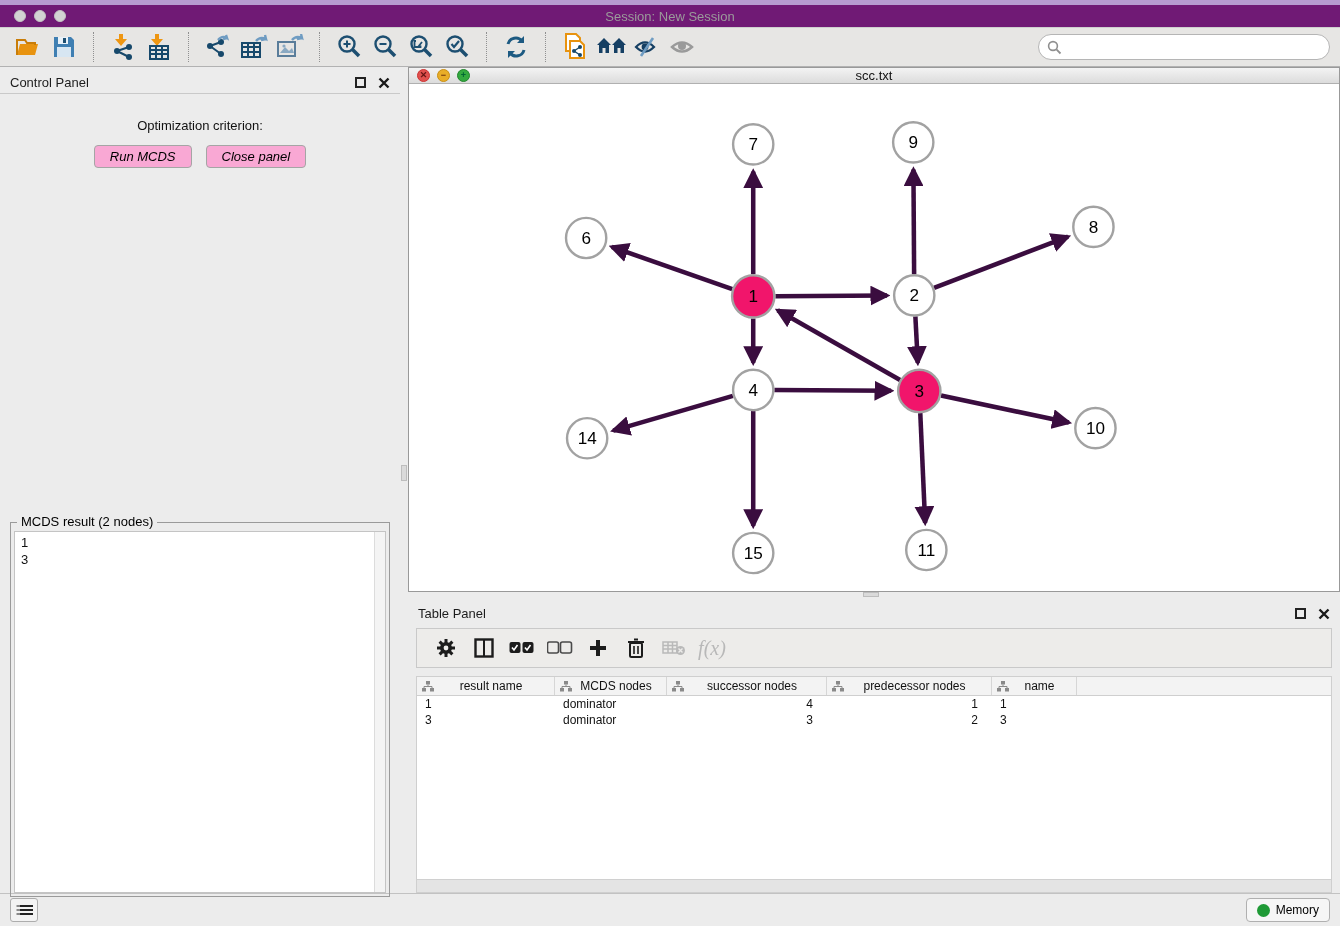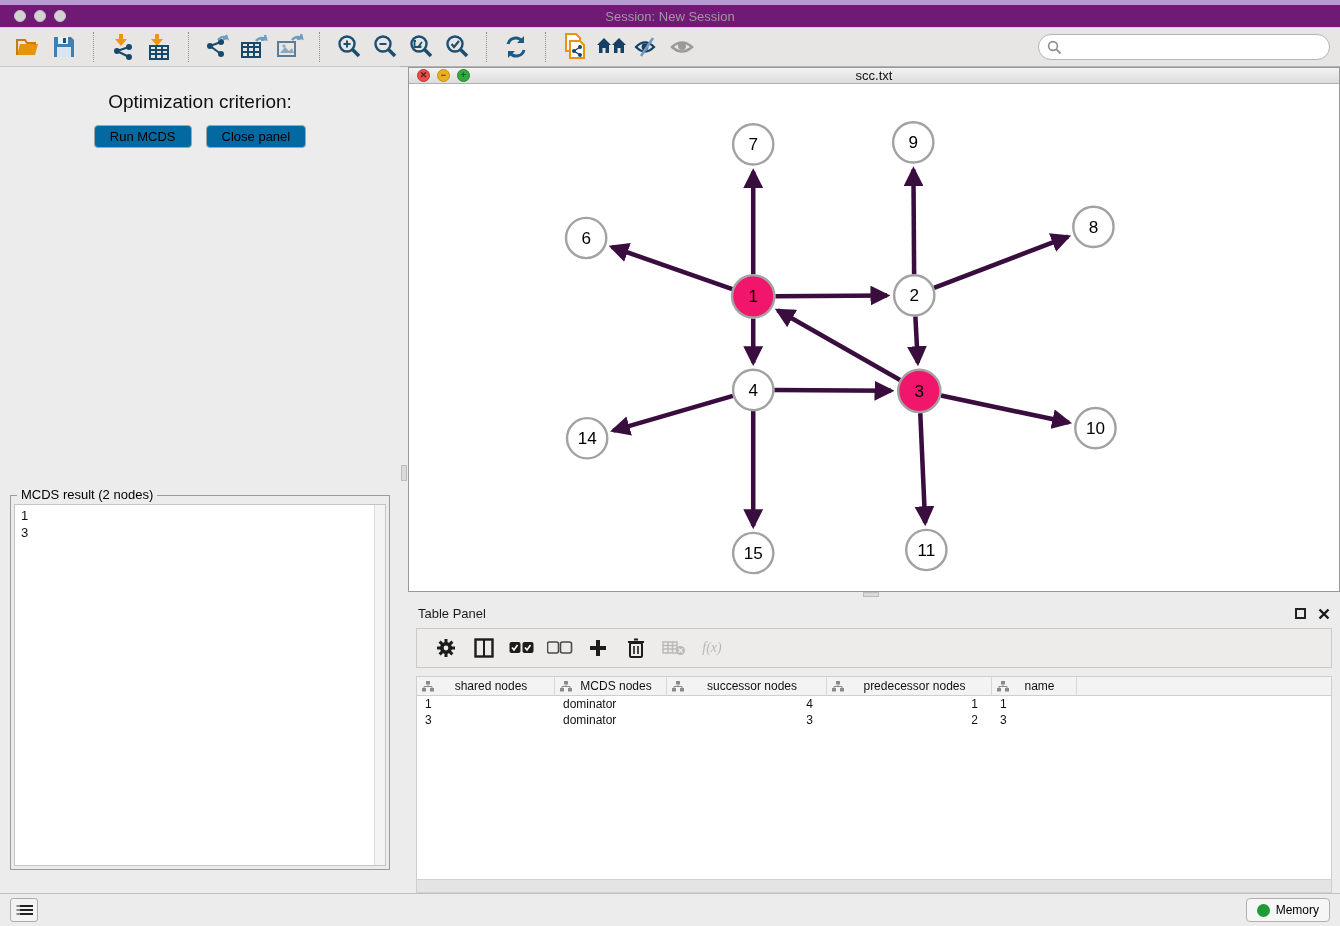--- a/index.html
+++ b/index.html
@@ -31,27 +31,27 @@
   .close-x { width:12px; height:12px; cursor:pointer; }
 
   .tabs-row { display:flex; justify-content:center; margin-top:4px; position:relative; z-index:2; }
   .tab { background:#fff; border:1px solid #a9a9a9; padding:3px 14px 4px; font-size:13px; margin-left:-1px; color:#111; }
   .tab:first-child { border-radius:5px 0 0 5px; margin-left:0; }
   .tab:last-child { border-radius:0 5px 5px 0; }
   .tab.disabled-active { background:#e3e3e3; color:#b4b4b4; }
 
   .cp-content { flex:1; background:#ececec; border-top:1px solid #c9c9c9; margin-top:-1px; position:relative;
                 text-align:center; padding-top:24px; }
-  .opt-label { font-size:19px; color:#111; }
+  .opt-label { font-size:13px; color:#111; }
   .combo { width:310px; height:23px; margin:11px auto 0; background:#fdfdfd; border:1px solid #a5a5a5;
            border-radius:4px; display:flex; align-items:center; padding:0 7px; font-size:13px; }
   .combo .stepper { margin-left:auto; display:flex; flex-direction:column; gap:1px; color:#333; }
   .combo .stepper span { font-size:7px; line-height:6px; }
   .btn-row { margin-top:12px; display:flex; justify-content:center; gap:14px; }
-  .aq-btn { background:#0369a1; border:1px solid #a5a5a5; border-radius:4px; padding:3px 15px; font-size:13px; cursor:pointer; }
+  .aq-btn { background:#f9a8d4; border:1px solid #a5a5a5; border-radius:4px; padding:3px 15px; font-size:13px; cursor:pointer;font-style:italic; }
 
   .groupbox { position:absolute; left:10px; right:10px; top:428px; height:375px; border:1px solid #9a9a9a; }
   .groupbox .legend { position:absolute; top:-9px; left:6px; background:#ececec; padding:0 4px; font-size:13px; }
   .result-area { position:absolute; inset:8px 3px 3px 3px; background:#fff; border:1px solid #c4c4c4; display:flex; }
   .result-text { flex:1; font-size:13px; line-height:17px; padding:2px 6px; white-space:pre; text-align:left; color:#111; }
   .result-scroll { width:11px; background:#f4f4f4; border-left:1px solid #dcdcdc; }
 
   .v-split { width:8px; background:#ececec; position:relative; }
   .v-split .handle { position:absolute; top:398px; left:1px; width:6px; height:16px; background:#dadada; border:1px solid #bdbdbd; }
 
@@ -68,21 +68,21 @@
   .net-title { position:absolute; left:0; right:0; text-align:center; font-size:13px; color:#111; }
   .net-canvas { flex:1; background:#fff; }
 
   .h-split { height:6px; background:#ececec; position:relative; }
   .h-split .handle { position:absolute; left:455px; top:0px; width:16px; height:5px; background:#dadada; border:1px solid #bdbdbd; }
 
   .table-panel { flex:1; display:flex; flex-direction:column; background:#ececec; }
   .tp-toolbar { margin:3px 8px 0; border:1px solid #c9c9c9; background:#edecea; height:40px;
                 display:flex; align-items:center; gap:0; padding-left:10px; }
   .tpicon { width:38px; height:26px; display:flex; align-items:center; justify-content:center; }
-  .fx { font-family:"Liberation Serif", serif; font-style:italic; font-size:14px; color:#b8b8b8; }
+  .fx { font-family:"Liberation Serif", serif; font-style:italic; font-size:20px; color:#b8b8b8; }
 
   .table-wrap { flex:1; margin:8px 8px 0; background:#fff; border:1px solid #cfcfcf; display:flex; flex-direction:column; overflow:hidden; }
   .thead { display:flex; background:#f3f3f3; border-bottom:1px solid #cfcfcf; height:19px; }
   .th { display:flex; align-items:center; border-right:1px solid #d6d6d6; font-size:12px; color:#111; position:relative; }
   .th .tree-ic { margin:0 0 0 5px; }
   .th .lbl { flex:1; text-align:center; padding-right:6px; }
   .trow { display:flex; height:16px; font-size:12px; color:#111; }
   .td { overflow:hidden; white-space:nowrap; }
   .tfoot-scroll { height:13px; background:#e4e4e4; border-top:1px solid #d0d0d0; margin-top:auto; }
   .tp-tabs { height:30px; display:flex; justify-content:center; align-items:center; }
@@ -251,20 +251,28 @@
         <circle cx="6" cy="6" r="4.4" fill="none" stroke="#8f8f8f" stroke-width="1.6"></circle>
         <path d="M9.4 9.4 L13.5 13.5" stroke="#8f8f8f" stroke-width="1.8"></path>
       </svg>
     <input style="border: none; outline: none; flex: 1 1 0%; margin-left: 6px; font-size: 13px; background: transparent;" placeholder="">
   </div>
 </div>
 
 <div class="main">
 
   <div class="left-col">
+    <div class="panel-head">
+      <span>Control Panel</span>
+      <span class="spacer"></span>
+      <span class="float-box"></span>
+      <svg class="close-x" width="12" height="12">
+          <path d="M1.5 1.5 L10.5 10.5 M10.5 1.5 L1.5 10.5" stroke="#1a1a1a" stroke-width="2.4"></path>
+        </svg>
+    </div>
     <div class="cp-content">
       <div class="opt-label">Optimization criterion:</div>
       <div class="btn-row">
         <button class="aq-btn">Run MCDS</button>
         <button class="aq-btn">Close panel</button>
       </div>
       <div class="groupbox">
         <span class="legend">MCDS result (2 nodes)</span>
         <div class="result-area">
           <div class="result-text">1
@@ -407,21 +415,21 @@
 
       <div class="table-wrap">
         <div class="thead">
             <div class="th" style="width: 138px;">
               <svg class="tree-ic" width="12" height="11">
                 <rect x="4" y="0" width="4" height="3.5" fill="#8a8a8a"></rect>
                 <rect x="0" y="7" width="4" height="3.5" fill="#8a8a8a"></rect>
                 <rect x="8" y="7" width="4" height="3.5" fill="#8a8a8a"></rect>
                 <path d="M6 3.5 v2 M2 7 v-1.5 h8 V7" stroke="#8a8a8a" fill="none"></path>
               </svg>
-              <span class="lbl">shared nodes</span>
+              <span class="lbl">result name</span>
             </div>
             <div class="th" style="width: 112px;">
               <svg class="tree-ic" width="12" height="11">
                 <rect x="4" y="0" width="4" height="3.5" fill="#8a8a8a"></rect>
                 <rect x="0" y="7" width="4" height="3.5" fill="#8a8a8a"></rect>
                 <rect x="8" y="7" width="4" height="3.5" fill="#8a8a8a"></rect>
                 <path d="M6 3.5 v2 M2 7 v-1.5 h8 V7" stroke="#8a8a8a" fill="none"></path>
               </svg>
               <span class="lbl">MCDS nodes</span>
             </div>

